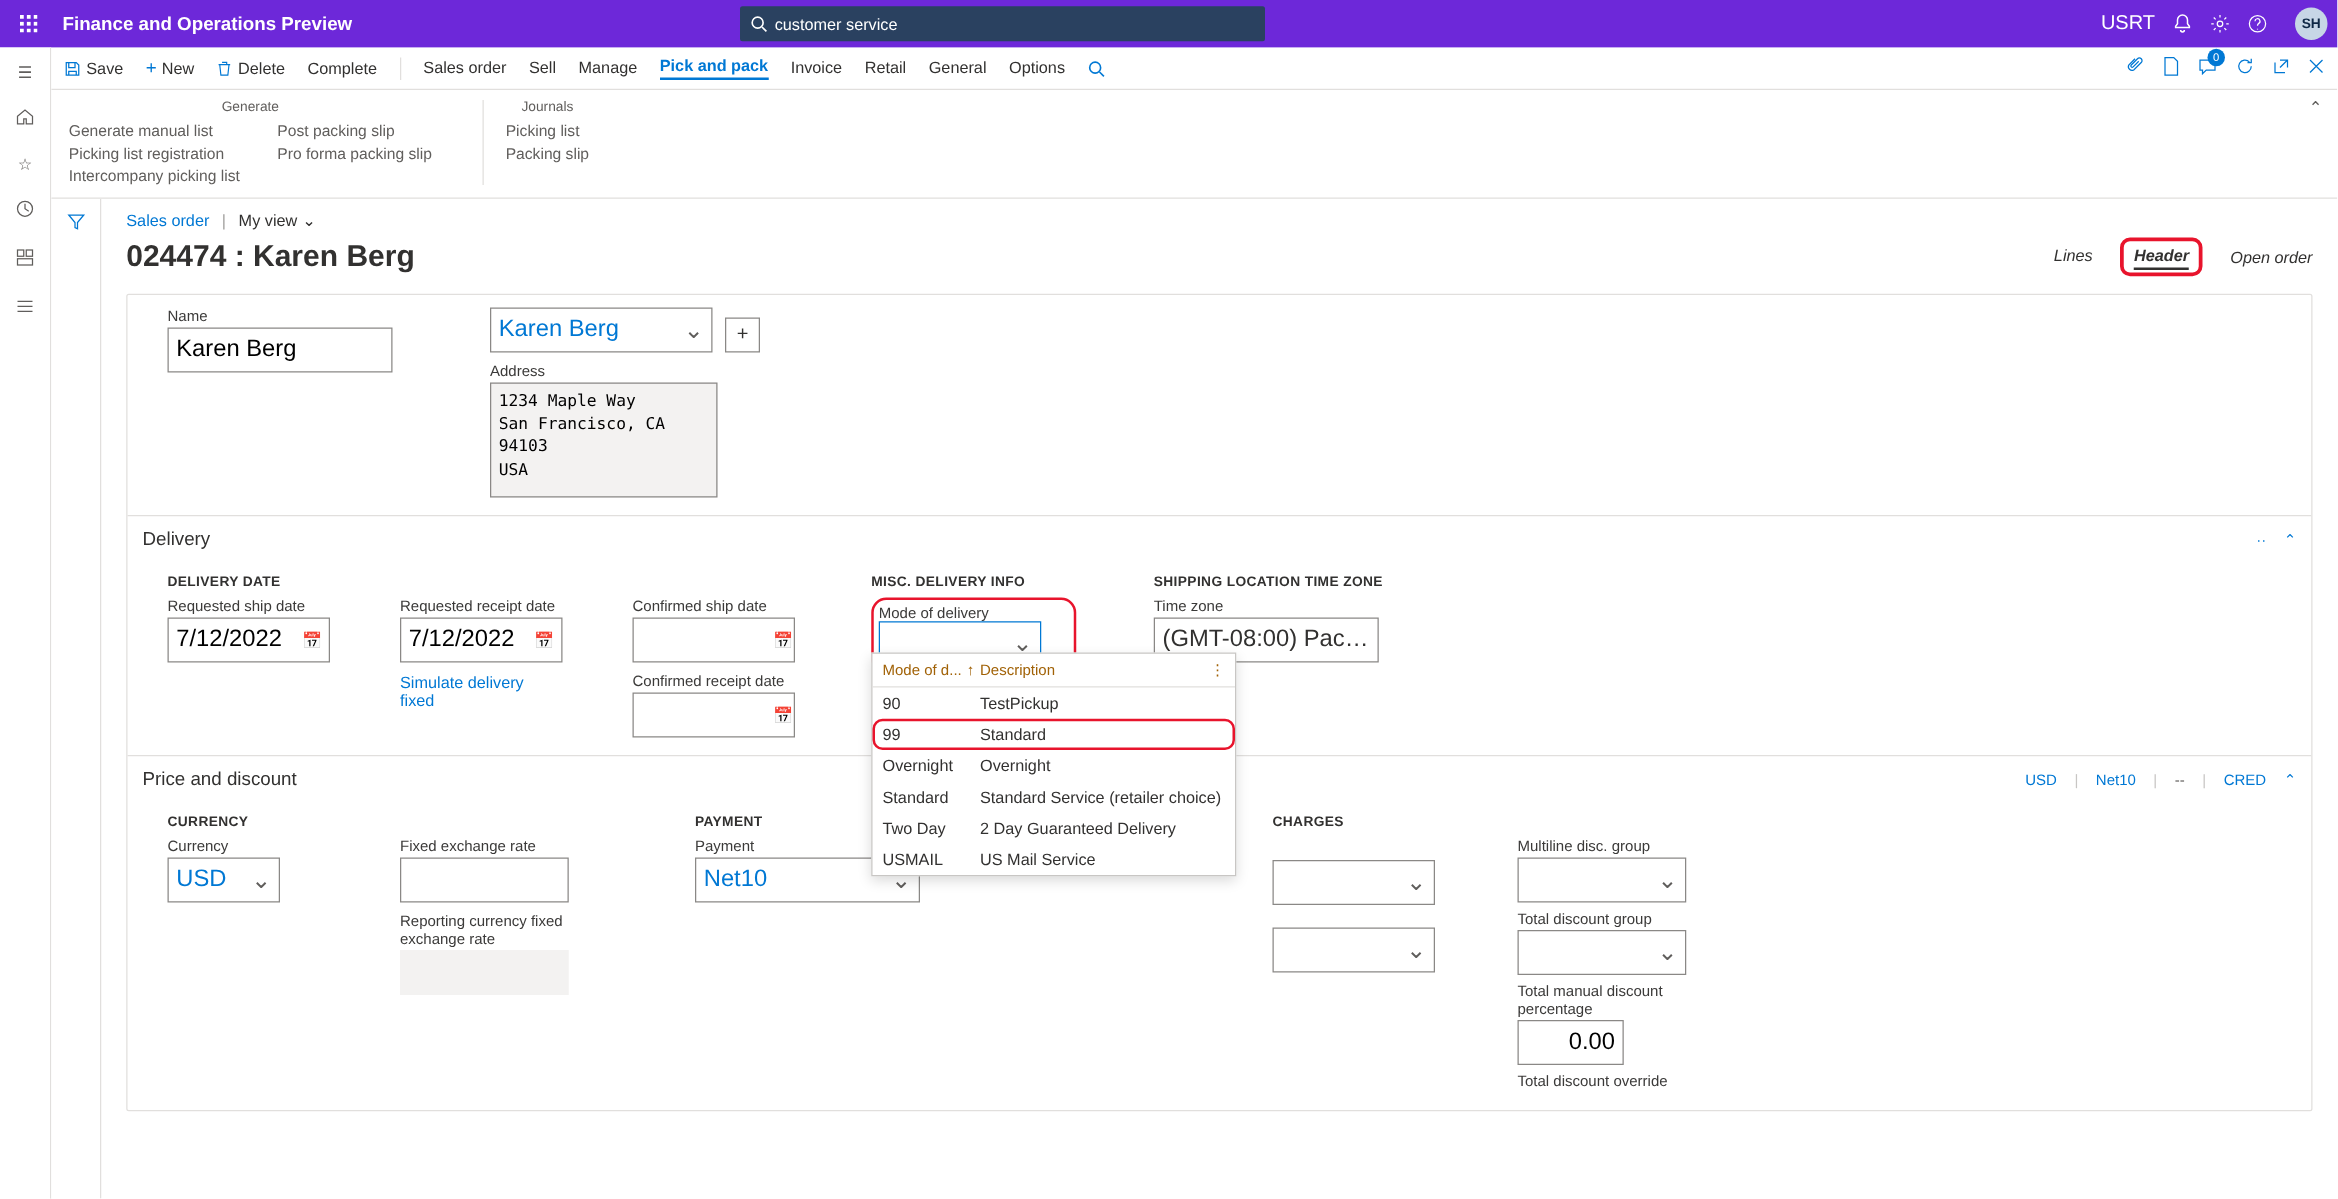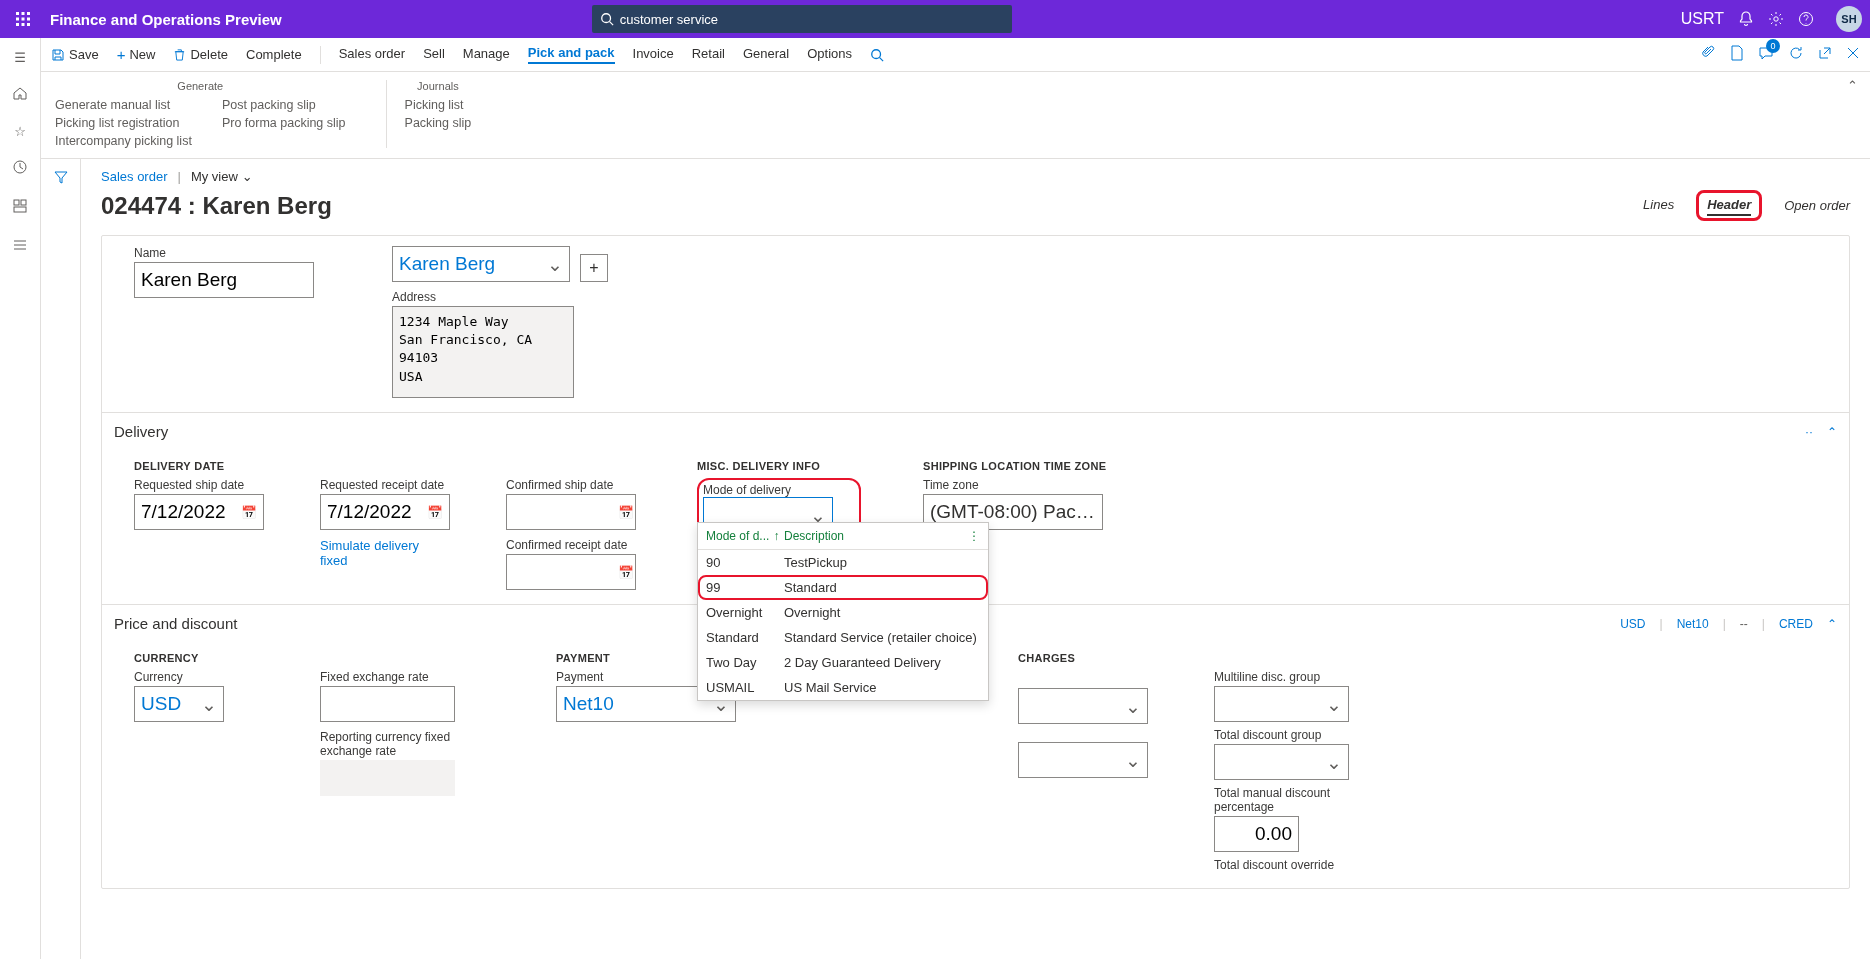--- a/index.html
+++ b/index.html
@@ -83,21 +83,21 @@
 .select { display: flex; align-items: center; justify-content: space-between; cursor: pointer; }
 .select .chev { color: #605e5c; }
 .txtarea { border: 1px solid #8a8886; background: #f3f2f1; padding: 6px; font-size: 13px; line-height: 1.4; white-space: pre-line; resize:none; }
 .date-input { position: relative; }
 .date-input .cal { position: absolute; right: 6px; top: 50%; transform: translateY(-50%); color: #605e5c; }
 .plus-btn { width: 28px; height: 28px; border: 1px solid #8a8886; display: flex; align-items: center; justify-content: center; cursor: pointer; font-size:16px; }
 
 
 .mode-box { border: 2px solid #e8142c; border-radius: 12px; padding: 2px 4px 4px 4px; width: 164px; }
 .dd-panel { position: absolute; background: #fff; border: 1px solid #c8c6c4; box-shadow: 0 4px 10px rgba(0,0,0,.15); width: 292px; }
-.dd-head { display: flex; padding: 6px 8px; border-bottom: 1px solid #e1dfdd; font-size: 12px; color:#15803d; align-items:center; }
+.dd-head { display: flex; padding: 6px 8px; border-bottom: 1px solid #e1dfdd; font-size: 12px; color:#a16207; align-items:center; }
 .dd-head .col1 { width: 78px; display:flex; align-items:center; gap:4px; }
 .dd-head .col2 { flex: 1; }
 .dd-head .more { cursor: pointer; }
 .dd-row { display: flex; padding: 5px 8px; font-size: 13px; cursor: pointer; }
 .dd-row .col1 { width: 78px; }
 .dd-row .col2 { flex: 1; }
 .dd-row.hltd { outline: 2px solid #e8142c; border-radius: 8px; outline-offset: -2px; }
 
 .link-blue { color: #0078d4; cursor: pointer; font-size: 13px; }
 

